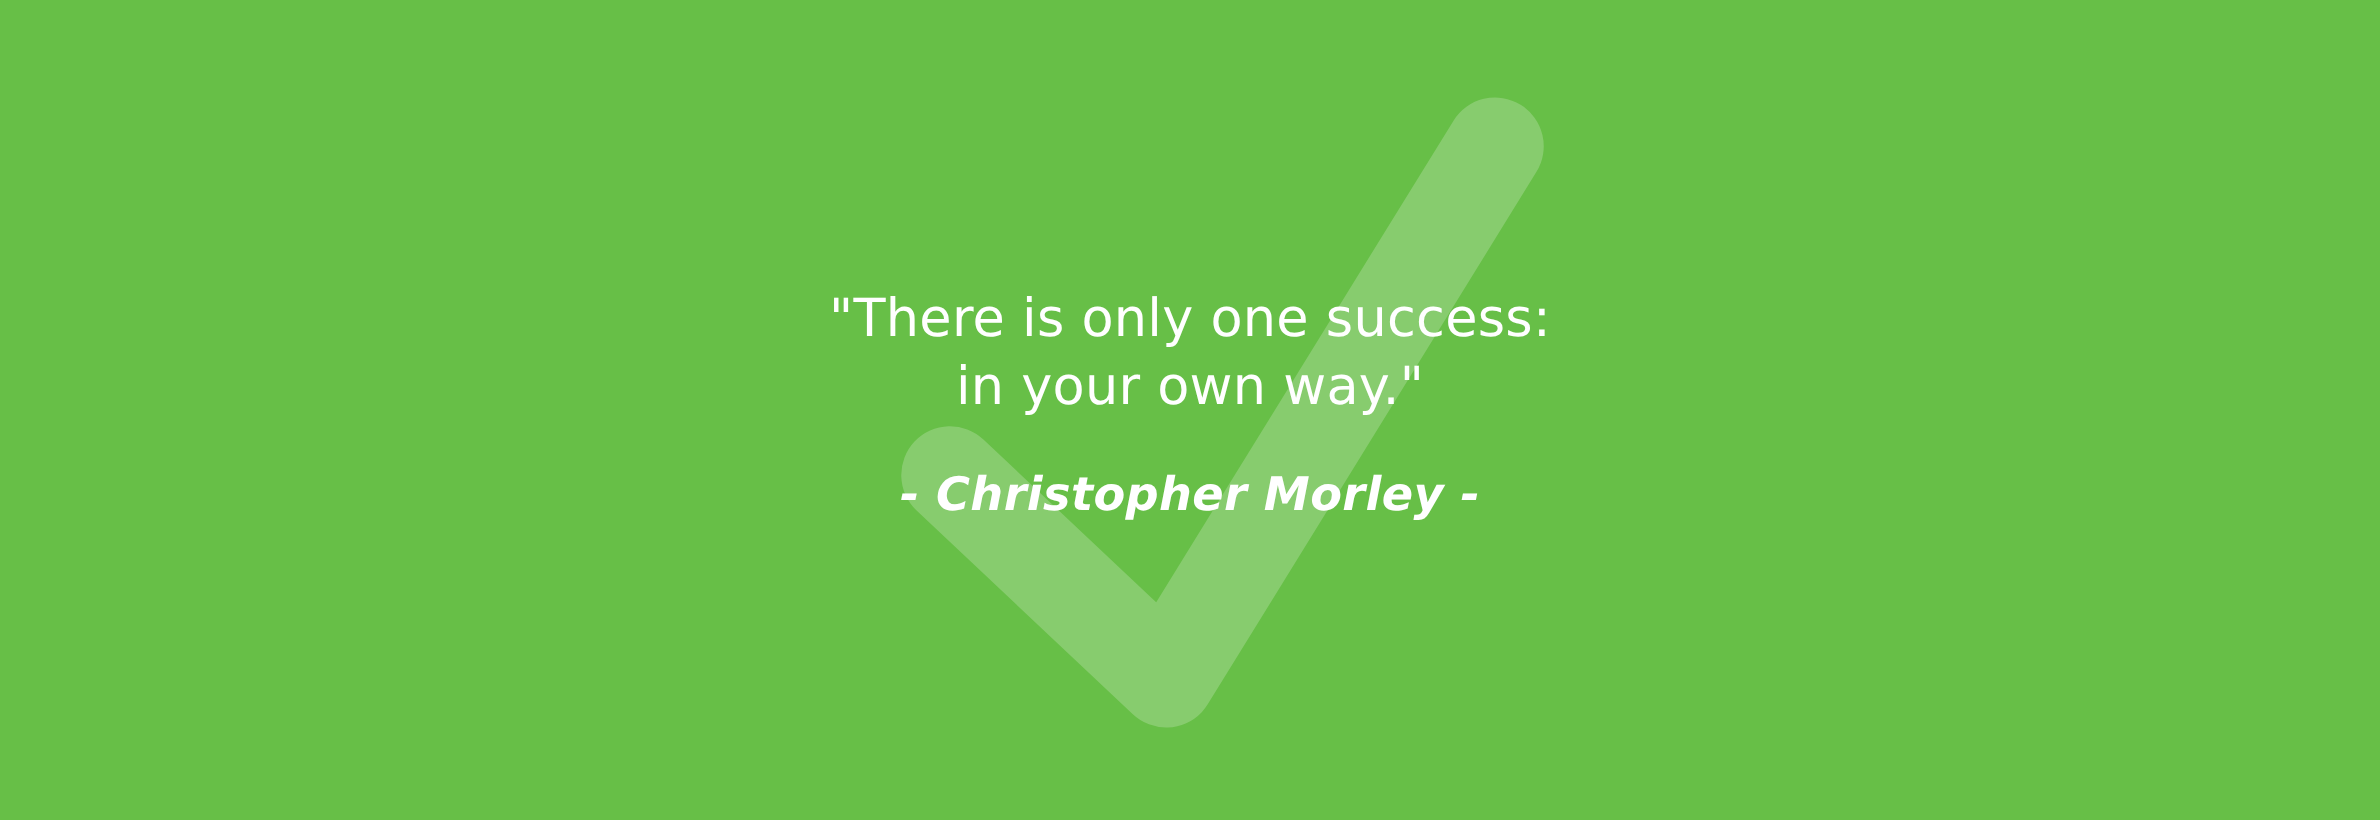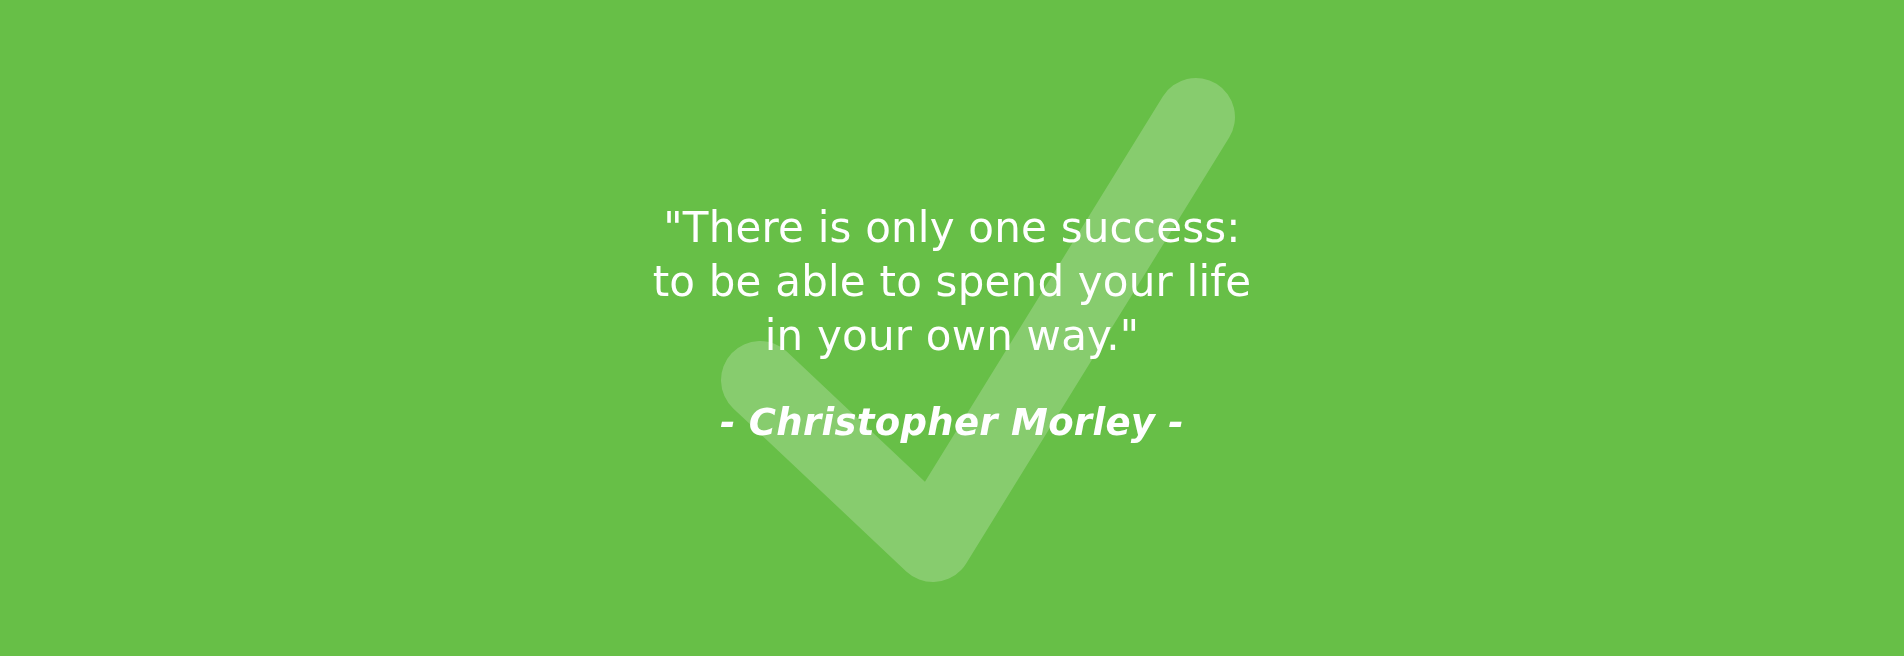--- a/index.html
+++ b/index.html
@@ -89,19 +89,18 @@
     <svg viewBox="0 0 1904 656" xmlns="http://www.w3.org/2000/svg" aria-hidden="true">
       <g>
         <path d="M 760 380 L 933 543 L 1196 117" fill="none" stroke="#ffffff" stroke-opacity="0.21" stroke-width="78" stroke-linecap="round" stroke-linejoin="round"></path>
       </g>
     </svg>
   </div>
 
   <div id="quote-block">
     <div id="quote-lines">
       <div class="quote-line">"There is only one success:</div>
-      <div class="quote-line">to be able to spend your life</div>
       <div class="quote-line">in your own way."</div>
     </div>
     <div id="attribution">- Christopher Morley -</div>
   </div>
 
 </div>
 
 </body></html>

